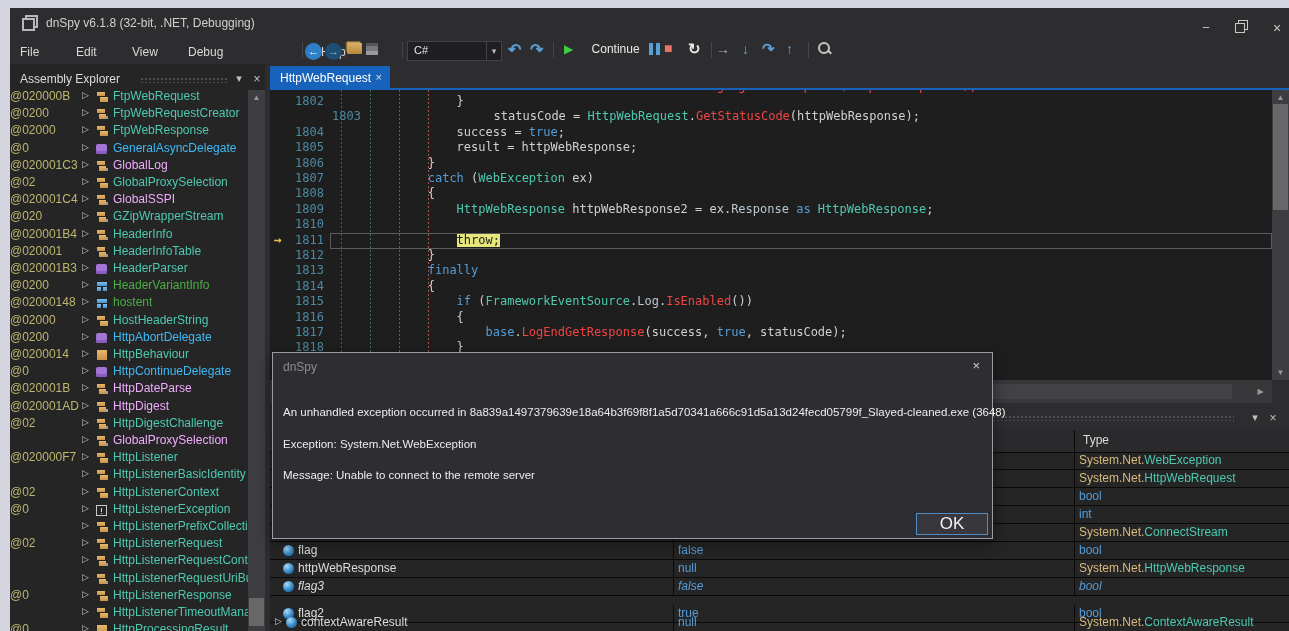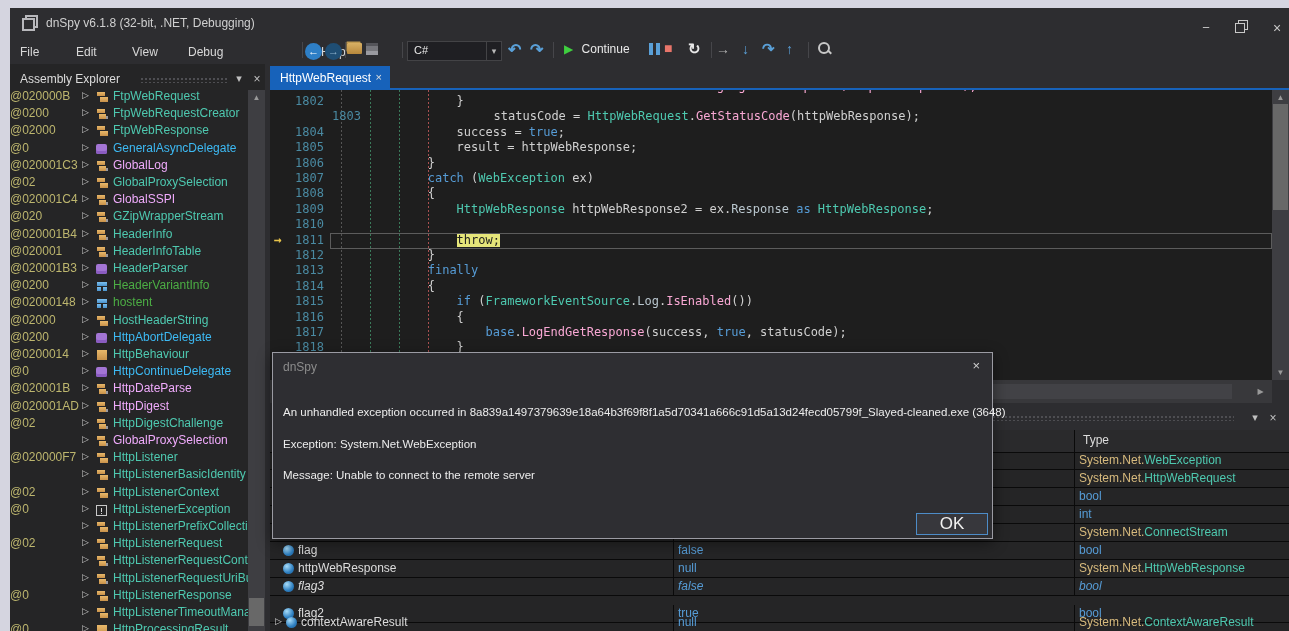--- a/index.html
+++ b/index.html
@@ -49,21 +49,21 @@
   #tabstrip{left:270px;top:64px;width:1019px;height:26px;background:#2d2d30;}
   #tab-active{position:absolute;left:0;top:2px;width:120px;height:24px;background:#1762ba;color:#fff;font-size:12px;}
   #tab-label{position:absolute;left:10px;top:5px;}
   #tab-close{position:absolute;right:8px;top:5px;font-size:11px;color:#e0e0e0;}
   #tab-underline{position:absolute;left:0;top:24px;width:1019px;height:2px;background:#1762ba;}
   #editor{left:270px;top:90px;width:1002px;height:290px;background:#1e1e1e;overflow:hidden;font-family:"DejaVu Sans Mono",monospace;font-size:12px;}
   .guide{position:absolute;top:0;width:1px;height:290px;}
   .code-line{position:absolute;left:0;width:1002px;height:15.4px;line-height:15.4px;white-space:pre;}
   .lnum{position:absolute;left:0;width:54px;text-align:right;color:#4a8aa2;}
   .ctext{position:absolute;left:71px;}
-  .c-pl{color:#d0d0d0}.c-kw{color:#569cd6}.c-ty{color:#4ec9b0}.c-me{color:#f9a8d4}.c-pr{color:#b9c6ce}
+  .c-pl{color:#d0d0d0}.c-kw{color:#569cd6}.c-ty{color:#4ec9b0}.c-me{color:#ef4444}.c-pr{color:#b9c6ce}
   .c-hl{background:#e6e67a;color:#1e1e1e;}
   #cur-line-box{position:absolute;left:60px;top:142.6px;width:940px;height:14.4px;border:1px solid #5c5c5c;}
   #cur-arrow{position:absolute;left:4px;top:142px;color:#e8c44a;font-weight:bold;font-size:13px;line-height:15px;}
   #ed-vscroll{left:1272px;top:90px;width:17px;height:290px;background:#3e3e42;}
   #ed-hscroll{left:270px;top:380px;width:1002px;height:23px;background:#38383b;}
   #gap-strip{left:270px;top:403px;width:1019px;height:3px;background:#2d2d30;}
   
   #locals{left:270px;top:406px;width:1019px;height:225px;background:#252526;overflow:hidden;}
   #loc-titlebar{position:absolute;left:0;top:0;width:1019px;height:24px;background:#2d2d30;}
   #loc-grip{position:absolute;left:14px;top:9px;width:950px;height:6px;}
@@ -133,21 +133,21 @@
   <div class="vsep" style="left:402px;"></div>
   <div class="abs" id="combo">
     <span id="combo-text">C#</span>
     <span id="combo-arrow">▾</span>
   </div>
   <div class="abs glyph" style="left:508px;top:40px;color:#5aa0d8;font-size:16px;font-weight:bold;">↶</div>
   <div class="abs glyph" style="left:530px;top:40px;color:#5aa0d8;font-size:16px;font-weight:bold;">↷</div>
   <div class="vsep" style="left:553px;"></div>
   <div class="abs glyph" style="left:564px;top:42px;font-size:12px;color:#e8e8e8;">
     <span style="color:#3fcf3f;font-size:12px;">▶</span>
-    <span style="margin-left:5px;">Continue</span>
+    <span style="margin-left:15px;">Continue</span>
   </div>
   <div class="abs" id="pause-icon">
     <span class="pbar" style="left:1px;"></span>
     <span class="pbar" style="left:8px;"></span>
   </div>
   <div class="abs glyph" style="left:664px;top:40px;color:#e8756a;font-size:14px;">■</div>
   <div class="abs glyph" style="left:688px;top:40px;color:#e8e8e8;font-size:15px;font-weight:bold;">↻</div>
   <div class="vsep" style="left:711px;"></div>
   <div class="abs glyph" style="left:716px;top:41px;color:#b0b0b0;font-size:14px;">→</div>
   <div class="abs glyph" style="left:742px;top:41px;color:#5aa0d8;font-size:14px;font-weight:bold;">↓</div>

